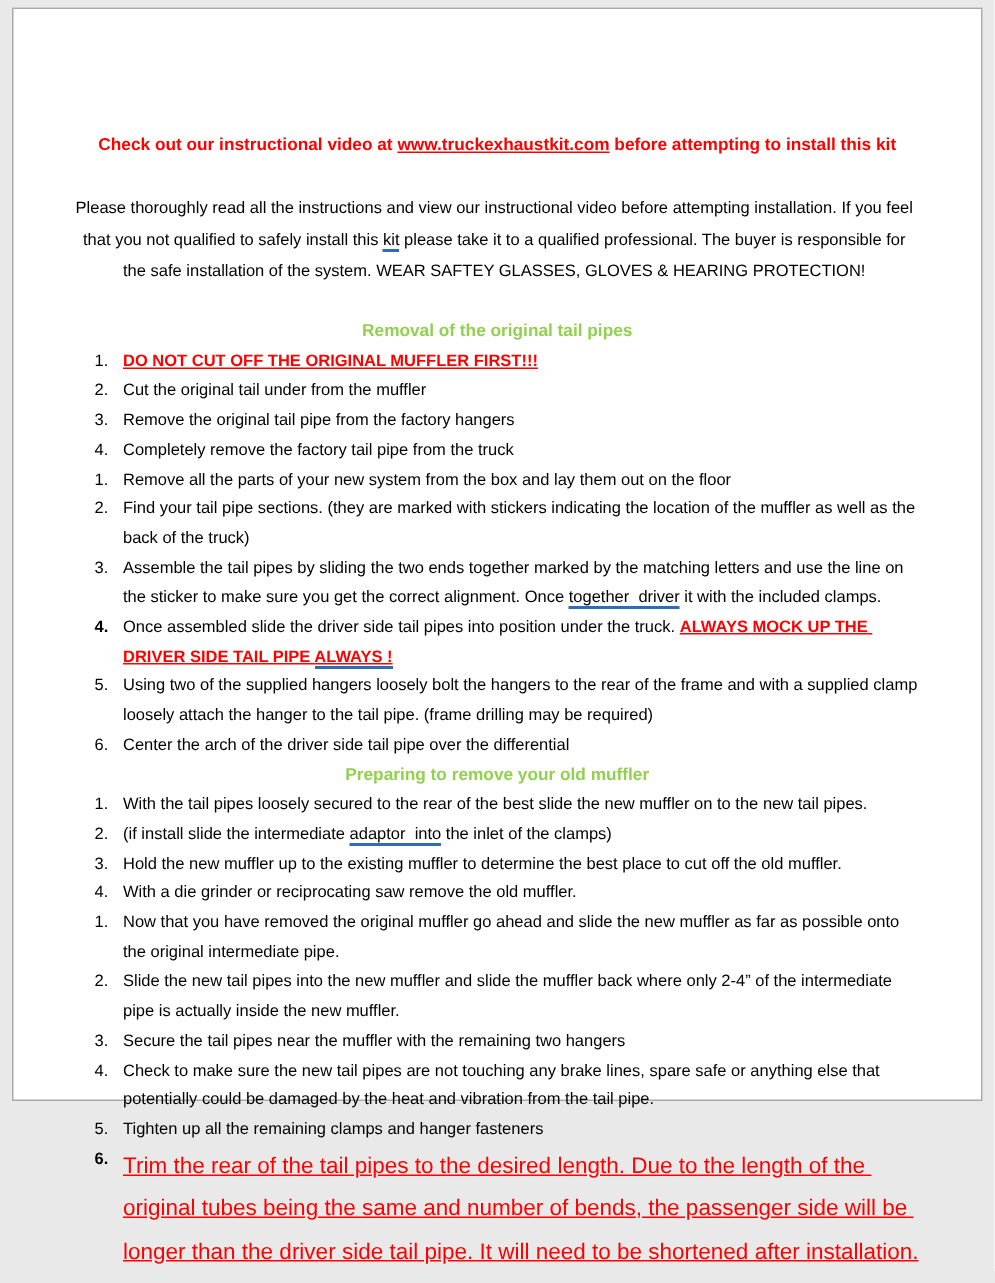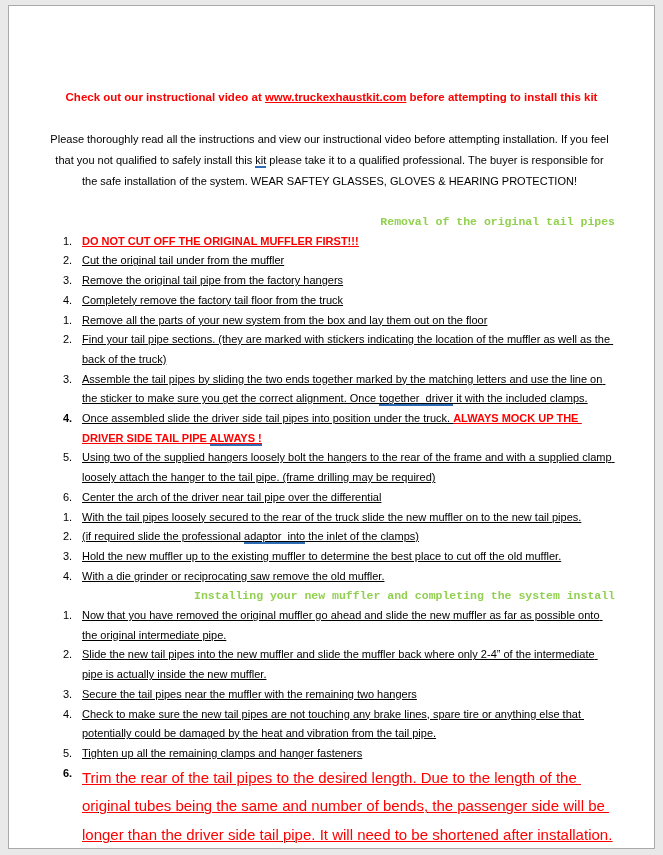--- a/index.html
+++ b/index.html
@@ -6,58 +6,57 @@
   body{
     width:663px;height:855px;
     background:#e9e9e9;
     font-family:"Liberation Sans", sans-serif;
     color:#000;
     overflow:hidden;
   }
   .canvas{position:relative;width:663px;height:855px;}
   .page{
     position:absolute;left:8px;top:5px;
-    width:647px;height:844px;
+    width:647px;height:729px;
     box-sizing:border-box;
     background:#ffffff;
     border:1px solid #a9a9a9;
     padding:84px 39px 13px 39px;
   }
   .header-notice{
     text-align:center;
     font-size:11.5px;
     line-height:15px;
     margin-bottom:24px;
     white-space:pre-wrap;
   }
   .intro{
     text-align:center;
     font-size:11px;
     line-height:21px;
     margin:0 4px 20px 0;
     white-space:pre-wrap;
   }
   .sec-heading{
-    text-align:right;
+    text-align:center;
     font-weight:bold;
     font-size:11.5px;
     line-height:19.7px;
     margin:0;
-    font-family:Liberation Mono, monospace;
   }
   .olist{margin:0 0 0 15px;padding:0;list-style:none;}
   .oitem{
     display:flex;
     font-size:11px;
     line-height:19.7px;
     margin:0;
   }
   .li-num{flex:0 0 19px;width:19px;}
   .li-num.bold{font-weight:bold;}
-  .li-content{flex:1;white-space:pre-wrap;text-decoration:underline;}
+  .li-content{flex:1;white-space:pre-wrap;}
   
   .s-normal{}
   .s-red-bold{color:var(--red);font-weight:bold;}
   .s-red-bold-u{color:var(--red);font-weight:bold;text-decoration:underline;}
   .s-link{color:var(--red);font-weight:bold;text-decoration:underline;cursor:pointer;}
   .s-grammar{border-bottom:2px solid var(--blue);}
   .s-red-bold-u-grammar{color:var(--red);font-weight:bold;text-decoration:underline;border-bottom:2px solid var(--blue);}
   .s-red-lg-u{color:var(--red);text-decoration:underline;font-size:15px;line-height:28.5px;}
 </style>
 </head>
@@ -77,21 +76,21 @@
           <div class="oitem">
             <span class="li-num">2.</span>
             <span class="li-content"><span class="s-normal">Cut the original tail under from the muffler</span></span>
           </div>
           <div class="oitem">
             <span class="li-num">3.</span>
             <span class="li-content"><span class="s-normal">Remove the original tail pipe from the factory hangers</span></span>
           </div>
           <div class="oitem">
             <span class="li-num">4.</span>
-            <span class="li-content"><span class="s-normal">Completely remove the factory tail floor from the truck</span></span>
+            <span class="li-content"><span class="s-normal">Completely remove the factory tail pipe from the truck</span></span>
           </div>
         </div>
         <div class="olist">
           <div class="oitem">
             <span class="li-num">1.</span>
             <span class="li-content"><span class="s-normal">Remove all the parts of your new system from the box and lay them out on the floor</span></span>
           </div>
           <div class="oitem">
             <span class="li-num">2.</span>
             <span class="li-content"><span class="s-normal">Find your tail pipe sections. (they are marked with stickers indicating the location of the muffler as well as the back of the truck)</span></span>
@@ -103,58 +102,58 @@
           <div class="oitem">
             <span class="li-num bold">4.</span>
             <span class="li-content"><span class="s-normal">Once assembled slide the driver side tail pipes into position under the truck. </span><span class="s-red-bold-u">ALWAYS MOCK UP THE DRIVER SIDE TAIL PIPE </span><span class="s-red-bold-u-grammar">ALWAYS !</span></span>
           </div>
           <div class="oitem">
             <span class="li-num">5.</span>
             <span class="li-content"><span class="s-normal">Using two of the supplied hangers loosely bolt the hangers to the rear of the frame and with a supplied clamp loosely attach the hanger to the tail pipe. (frame drilling may be required)</span></span>
           </div>
           <div class="oitem">
             <span class="li-num">6.</span>
-            <span class="li-content"><span class="s-normal">Center the arch of the driver near tail pipe over the differential</span></span>
+            <span class="li-content"><span class="s-normal">Center the arch of the driver side tail pipe over the differential</span></span>
           </div>
         </div>
+        <div class="sec-heading" style="color: rgb(146, 208, 80);">Preparing to remove your old muffler</div>
         <div class="olist">
           <div class="oitem">
             <span class="li-num">1.</span>
-            <span class="li-content"><span class="s-normal">With the tail pipes loosely secured to the rear of the truck slide the new muffler on to the new tail pipes.</span></span>
+            <span class="li-content"><span class="s-normal">With the tail pipes loosely secured to the rear of the best slide the new muffler on to the new tail pipes.</span></span>
           </div>
           <div class="oitem">
             <span class="li-num">2.</span>
-            <span class="li-content"><span class="s-normal">(if required slide the professional </span><span class="s-grammar">adaptor  into</span><span class="s-normal"> the inlet of the clamps)</span></span>
+            <span class="li-content"><span class="s-normal">(if install slide the intermediate </span><span class="s-grammar">adaptor  into</span><span class="s-normal"> the inlet of the clamps)</span></span>
           </div>
           <div class="oitem">
             <span class="li-num">3.</span>
             <span class="li-content"><span class="s-normal">Hold the new muffler up to the existing muffler to determine the best place to cut off the old muffler.</span></span>
           </div>
           <div class="oitem">
             <span class="li-num">4.</span>
             <span class="li-content"><span class="s-normal">With a die grinder or reciprocating saw remove the old muffler.</span></span>
           </div>
         </div>
-        <div class="sec-heading" style="color: rgb(146, 208, 80);">Installing your new muffler and completing the system install</div>
         <div class="olist">
           <div class="oitem">
             <span class="li-num">1.</span>
             <span class="li-content"><span class="s-normal">Now that you have removed the original muffler go ahead and slide the new muffler as far as possible onto the original intermediate pipe.</span></span>
           </div>
           <div class="oitem">
             <span class="li-num">2.</span>
             <span class="li-content"><span class="s-normal">Slide the new tail pipes into the new muffler and slide the muffler back where only 2-4” of the intermediate pipe is actually inside the new muffler.</span></span>
           </div>
           <div class="oitem">
             <span class="li-num">3.</span>
             <span class="li-content"><span class="s-normal">Secure the tail pipes near the muffler with the remaining two hangers</span></span>
           </div>
           <div class="oitem">
             <span class="li-num">4.</span>
-            <span class="li-content"><span class="s-normal">Check to make sure the new tail pipes are not touching any brake lines, spare tire or anything else that potentially could be damaged by the heat and vibration from the tail pipe.</span></span>
+            <span class="li-content"><span class="s-normal">Check to make sure the new tail pipes are not touching any brake lines, spare safe or anything else that potentially could be damaged by the heat and vibration from the tail pipe.</span></span>
           </div>
           <div class="oitem">
             <span class="li-num">5.</span>
             <span class="li-content"><span class="s-normal">Tighten up all the remaining clamps and hanger fasteners</span></span>
           </div>
           <div class="oitem">
             <span class="li-num bold">6.</span>
             <span class="li-content"><span class="s-red-lg-u">Trim the rear of the tail pipes to the desired length. Due to the length of the original tubes being the same and number of bends, the passenger side will be longer than the driver side tail pipe. It will need to be shortened after installation.</span></span>
           </div>
         </div>

